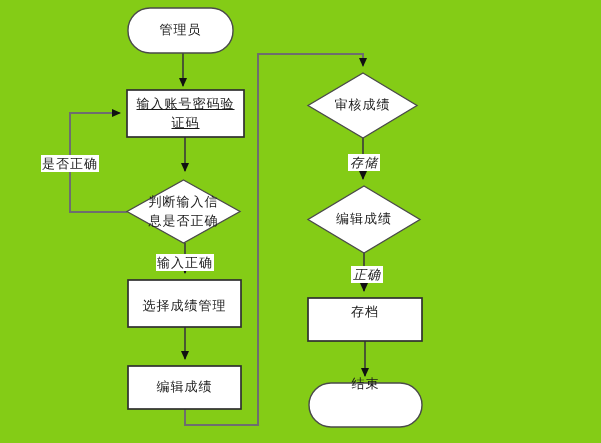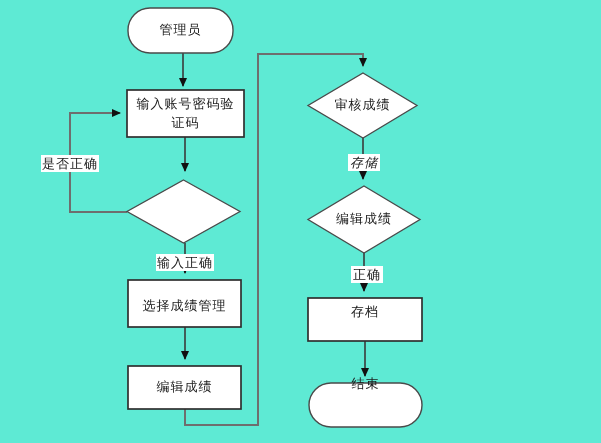--- a/index.html
+++ b/index.html
@@ -5,21 +5,21 @@
   html, body {
     margin: 0;
     padding: 0;
     background: #ffffff;
     font-family: "Liberation Sans", "DejaVu Sans", sans-serif;
   }
   .canvas {
     position: relative;
     width: 601px;
     height: 443px;
-    background: #5eead4;
+    background: #84cc16;
     overflow: hidden;
   }
   .canvas svg {
     position: absolute;
     left: 0;
     top: 0;
   }
   .node-label {
     position: absolute;
     display: flex;
@@ -72,36 +72,37 @@
     <rect x="128" y="280" width="113" height="47" fill="#ffffff" stroke="#2f2f2f" stroke-width="1.7"></rect>
     <rect x="128" y="366" width="113" height="43" fill="#ffffff" stroke="#2f2f2f" stroke-width="1.7"></rect>
     <polygon points="363,73 417,105.5 363,138 308,105.5" fill="#ffffff" stroke="#4a4a4a" stroke-width="1.3"></polygon>
     <polygon points="364,186 420,219.5 364,253 308,219.5" fill="#ffffff" stroke="#4a4a4a" stroke-width="1.3"></polygon>
     <rect x="308" y="298" width="114" height="43" fill="#ffffff" stroke="#2f2f2f" stroke-width="1.7"></rect>
     <rect x="309" y="383" width="113" height="44" rx="22" ry="22" fill="#ffffff" stroke="#4a4a4a" stroke-width="1.4"></rect>
   </svg>
 
   <div class="node-label" style="left:128px; top:8px; width:105px; height:45px;">管理员</div>
 
-  <div class="node-label" style="left:131px; top:90px; width:109px; height:47px;">输入账号密码验证码</div>
+  <div class="node-label" style="left:131px; top:90px; width:109px; height:47px;text-decoration:underline;">输入账号密码验证码</div>
 
+  <div class="node-label" style="left:143px; top:180px; width:81px; height:63px;">判断输入信息是否正确</div>
 
   <div class="node-label" style="left:128px; top:280px; width:113px; height:53px;">选择成绩管理</div>
 
   <div class="node-label" style="left:128px; top:366px; width:113px; height:43px;">编辑成绩</div>
 
   <div class="node-label" style="left:308px; top:73px; width:109px; height:65px;text-align:right;">审核成绩</div>
 
   <div class="node-label" style="left:308px; top:186px; width:112px; height:67px;">编辑成绩</div>
 
   <div class="node-label" style="left:308px; top:298px; width:114px; height:28px;border-radius:11px;">存档</div>
 
   <div class="node-label" style="left:309px; top:362px; width:113px; height:44px;">结束</div>
 
   <div class="edge-label" style="left:41px; top:155px; width:58px; height:17px;">是否正确</div>
 
   <div class="edge-label" style="left:156px; top:254px; width:58px; height:17px;">输入正确</div>
 
   <div class="edge-label" style="left:348px; top:154px; width:32px; height:17px;font-style:italic;">存储</div>
 
-  <div class="edge-label" style="left:351px; top:266px; width:32px; height:17px;">正确</div>
+  <div class="edge-label" style="left:351px; top:266px; width:32px; height:17px;font-style:italic;">正确</div>
 
 </div>
 
 </body></html>

